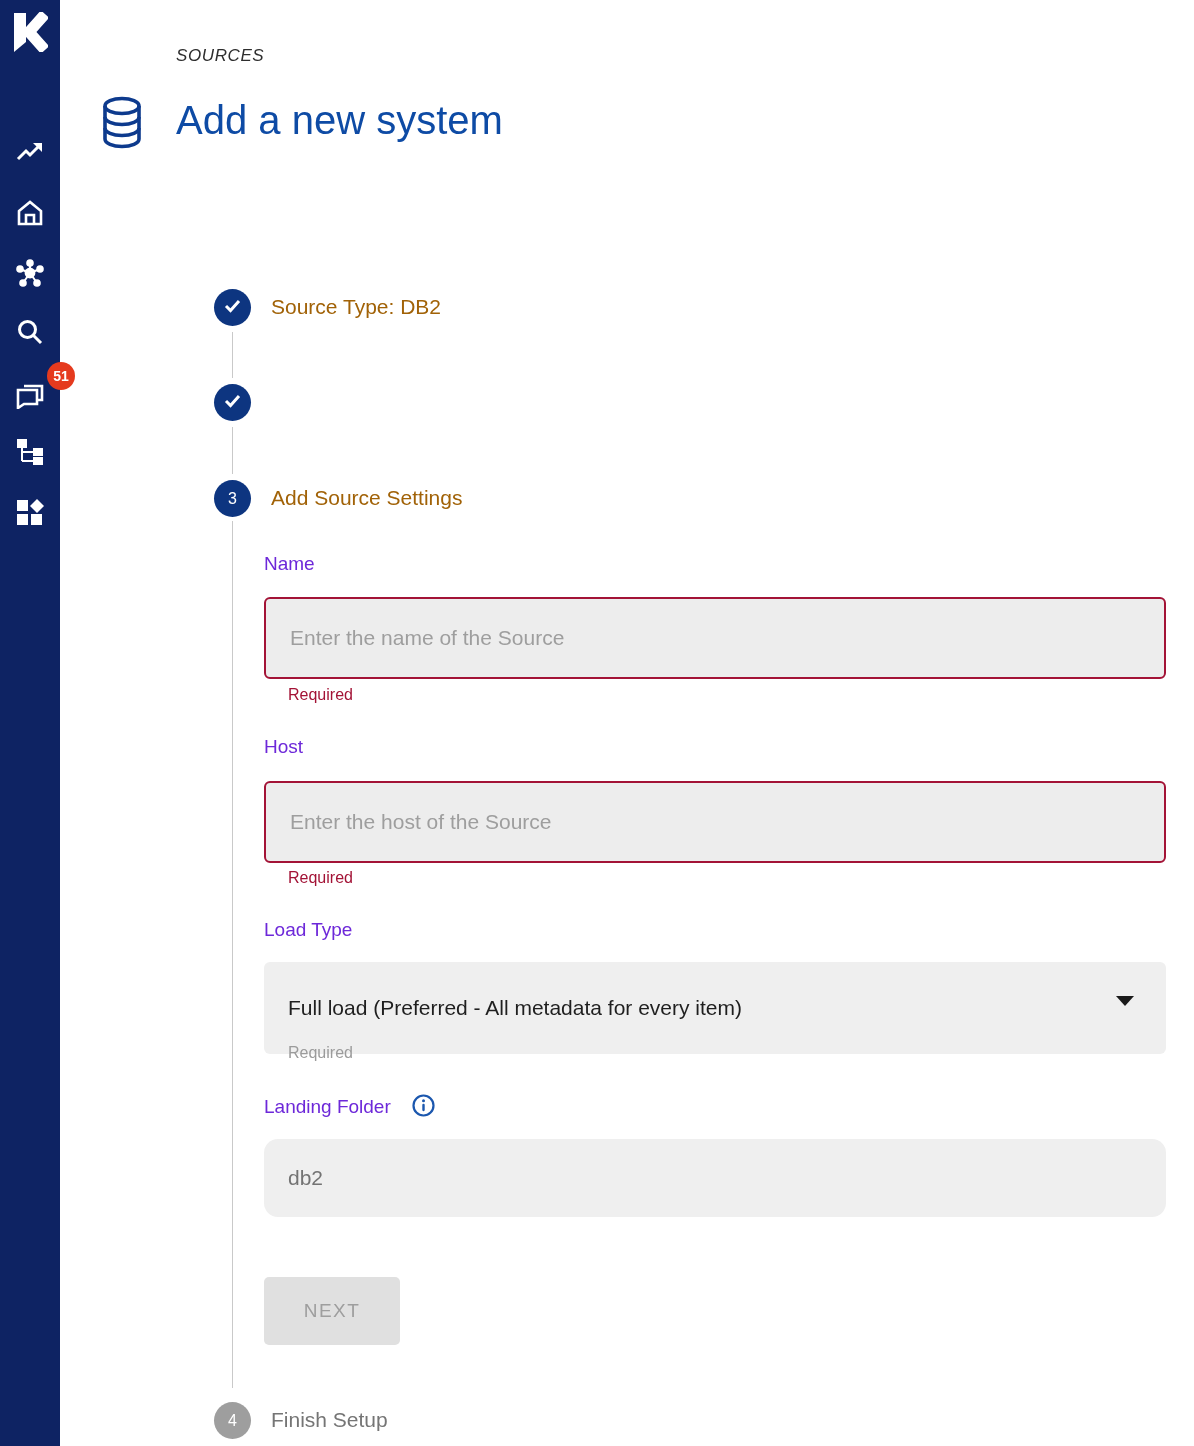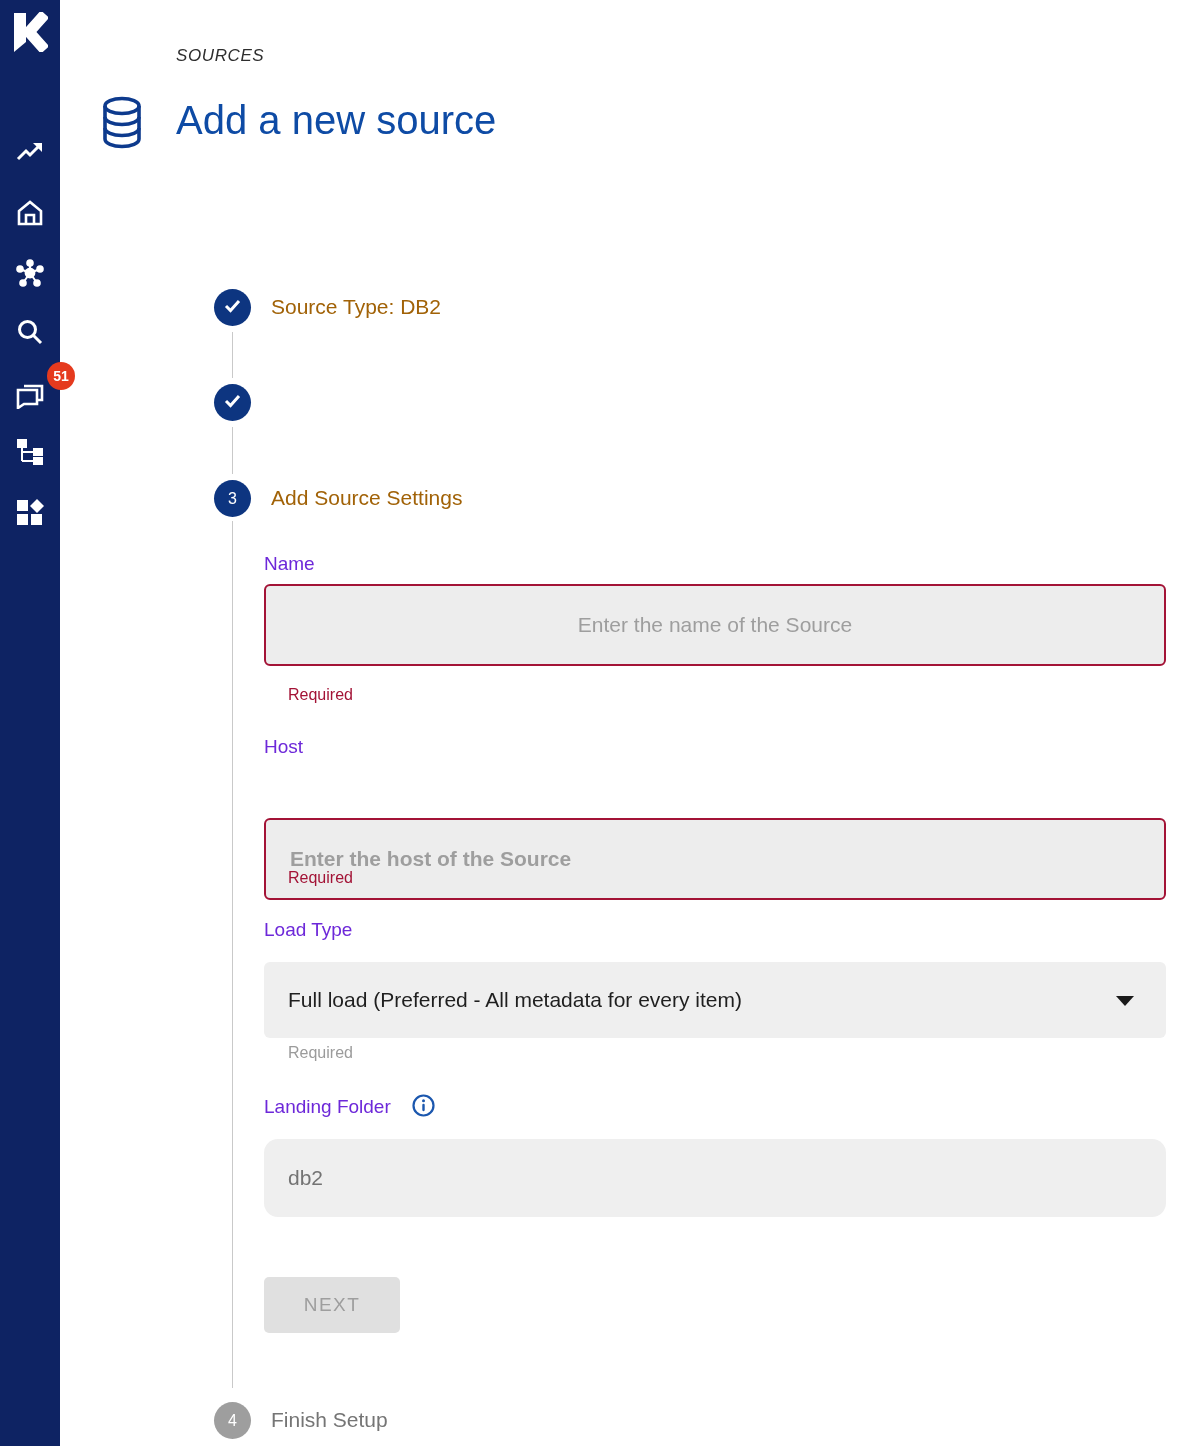--- a/index.html
+++ b/index.html
@@ -38,31 +38,31 @@
 
   
   .field-label { position:absolute; left:204px; font-size:19px; color:#6d28d9; }
   .text-input { position:absolute; left:204px; width:902px; height:82px;
     background:#ededed; border:2px solid #a31336; border-radius:6px;
     padding:0 24px; font-size:21px; color:#1f1f1f;
     font-family:"Liberation Sans", sans-serif; }
   .text-input::placeholder { color:#9e9e9e; opacity:1; }
   .error-text { position:absolute; left:228px; font-size:16px; color:#a31336; }
   .helper-text { position:absolute; left:228px; font-size:16px; color:#9b9b9b; }
-  .select-box { position:absolute; left:204px; width:902px; height:76px;
+  .select-box { position:absolute; left:204px; width:902px; height:92px;
     background:#efefef; border-radius:6px; display:flex; align-items:center;
     padding:0 24px; font-size:21px; color:#1f1f1f; cursor:pointer; }
   .caret { position:absolute; right:32px; top:34px; width:0; height:0;
     border-left:9px solid transparent; border-right:9px solid transparent;
     border-top:10px solid #1a1a1a; }
   .plain-input { position:absolute; left:204px; width:902px; height:78px;
     background:#efefef; border:none; border-radius:14px; padding:13px 24px;
     font-size:21px; color:#737373; font-family:"Liberation Sans", sans-serif; }
   .info-icon { display:inline-block; vertical-align:-4px; margin-left:16px; cursor:pointer; }
-  .next-btn { position:absolute; left:204px; top:1277px; width:136px; height:56px;
+  .next-btn { position:absolute; left:204px; top:1277px; width:136px; height:68px;
     background:#e0e0e0; border:none; border-radius:5px; color:#9e9e9e;
     font-size:19px; letter-spacing:1.5px; font-family:"Liberation Sans", sans-serif; }
 </style>
 </head>
 <body>
 
 <div class="sidebar">
   <div class="logo">
     <svg viewBox="0 0 36 40">
       <polygon points="2,1 14,1 14,30 2,40" fill="#ffffff"></polygon>
@@ -142,21 +142,21 @@
 
   <div class="db-icon">
     <svg viewBox="0 0 48 54" fill="none" stroke="#0d3a8d" stroke-width="3.6">
       <ellipse cx="24" cy="10" rx="17" ry="7.5"></ellipse>
       <path d="M7 10 V43 A17 7.5 0 0 0 41 43 V10"></path>
       <path d="M7 21 A17 7.5 0 0 0 41 21"></path>
       <path d="M7 32 A17 7.5 0 0 0 41 32"></path>
     </svg>
   </div>
 
-  <h1 class="page-title">Add a new source</h1>
+  <h1 class="page-title">Add a new system</h1>
 
   <div class="step-circle done" style="top:289px">
     <span>
       <svg viewBox="0 0 19 19" fill="none" stroke="#fff" stroke-width="3">
         <polyline points="3,10 7.5,14.5 16,5"></polyline>
       </svg>
     </span>
   </div>
   <div class="step-label" style="top:295px">Source Type: DB2</div>
   <div class="connector" style="top:332px; height:46px"></div>
@@ -170,25 +170,25 @@
   </div>
   <div class="connector" style="top:427px; height:47px"></div>
 
   <div class="step-circle active" style="top:480px">
     <span>3</span>
   </div>
   <div class="step-label" style="top:486px">Add Source Settings</div>
   <div class="connector" style="top:521px; height:867px"></div>
 
   <div class="field-label" style="top:553px">Name</div>
-  <input class="text-input" style="top: 584px; text-align: center;" type="text" placeholder="Enter the name of the Source">
+  <input class="text-input" style="top: 597px;" type="text" placeholder="Enter the name of the Source">
   <div class="error-text" style="top:686px">Required</div>
 
   <div class="field-label" style="top:736px">Host</div>
-  <input class="text-input" style="top: 818px; font-weight: bold;" type="text" placeholder="Enter the host of the Source">
+  <input class="text-input" style="top: 781px;" type="text" placeholder="Enter the host of the Source">
   <div class="error-text" style="top:869px">Required</div>
 
   <div class="field-label" style="top:919px">Load Type</div>
   <div class="select-box" style="top:962px">
     <span>Full load (Preferred - All metadata for every item)</span>
     <span class="caret"></span>
   </div>
   <div class="helper-text" style="top:1044px">Required</div>
 
   <div class="field-label" style="top:1094px">

